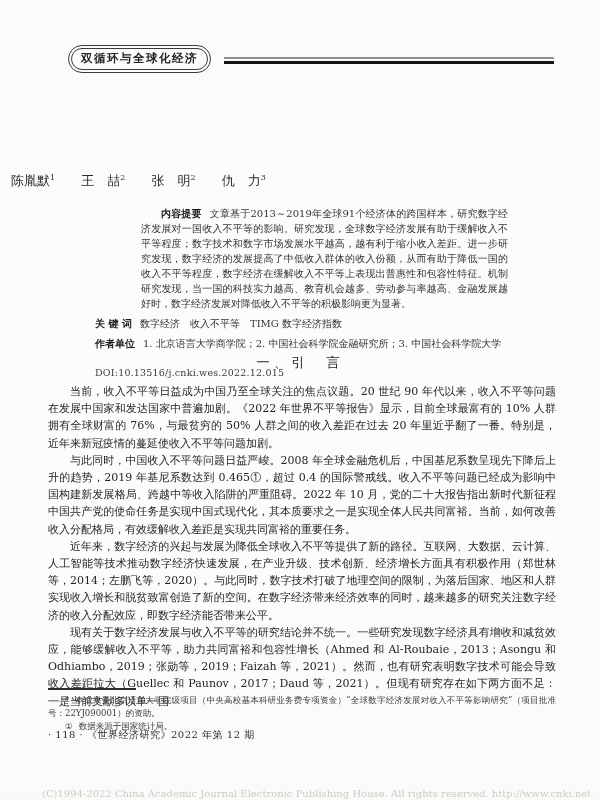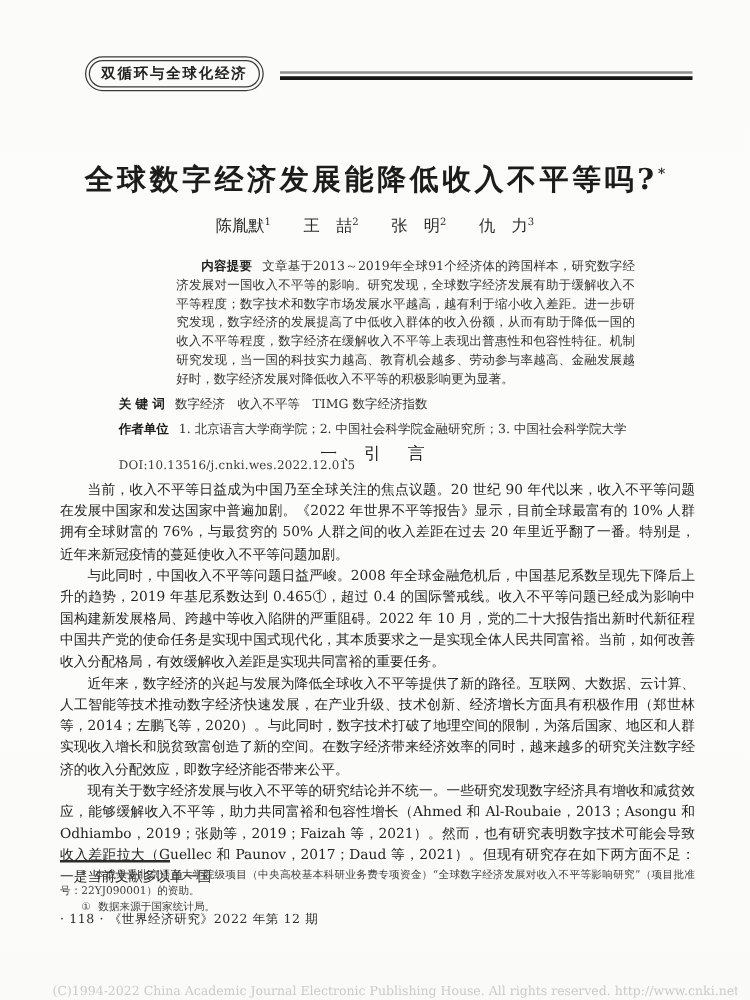--- a/index.html
+++ b/index.html
@@ -54,21 +54,20 @@
     font-size: 23px;
     font-weight: bold;
     letter-spacing: 3px;
     color: #1c1c1c;
   }
   .paper-title sup { font-size: 11px; letter-spacing: 0; }
 
   .authors {
     position: absolute;
     top: 172px; left: 0; width: 100%;
-    text-align: center;
     font-size: 13px;
     color: #2a2a2a;
   }
   .authors .author { margin: 0 11px; white-space: nowrap; }
   .authors sup { font-size: 8px; }
 
   
   .front-matter {
     position: absolute;
     top: 206px; left: 95px; width: 413px;
@@ -160,21 +159,20 @@
   <div class="header">
     <div class="badge-outer">
       <div class="badge-inner">双循环与全球化经济</div>
     </div>
     <div class="header-rule">
       <div class="rule-thin"></div>
       <div class="rule-thick"></div>
     </div>
   </div>
 
-  <div class="paper-title"><span>全球数字经济发展能降低收入不平等吗?</span><sup>*</sup></div>
 
   <div class="authors">
     <span class="author"><span>陈胤默</span><sup>1</sup></span>
     <span class="author"><span>王　喆</span><sup>2</sup></span>
     <span class="author"><span>张　明</span><sup>2</sup></span>
     <span class="author"><span>仇　力</span><sup>3</sup></span>
   </div>
 
   <div class="front-matter">
     <div class="abstract-para"><span class="lbl">内容提要</span><span>文章基于2013～2019年全球91个经济体的跨国样本，研究数字经济发展对一国收入不平等的影响。研究发现，全球数字经济发展有助于缓解收入不平等程度；数字技术和数字市场发展水平越高，越有利于缩小收入差距。进一步研究发现，数字经济的发展提高了中低收入群体的收入份额，从而有助于降低一国的收入不平等程度，数字经济在缓解收入不平等上表现出普惠性和包容性特征。机制研究发现，当一国的科技实力越高、教育机会越多、劳动参与率越高、金融发展越好时，数字经济发展对降低收入不平等的积极影响更为显著。</span></div>

